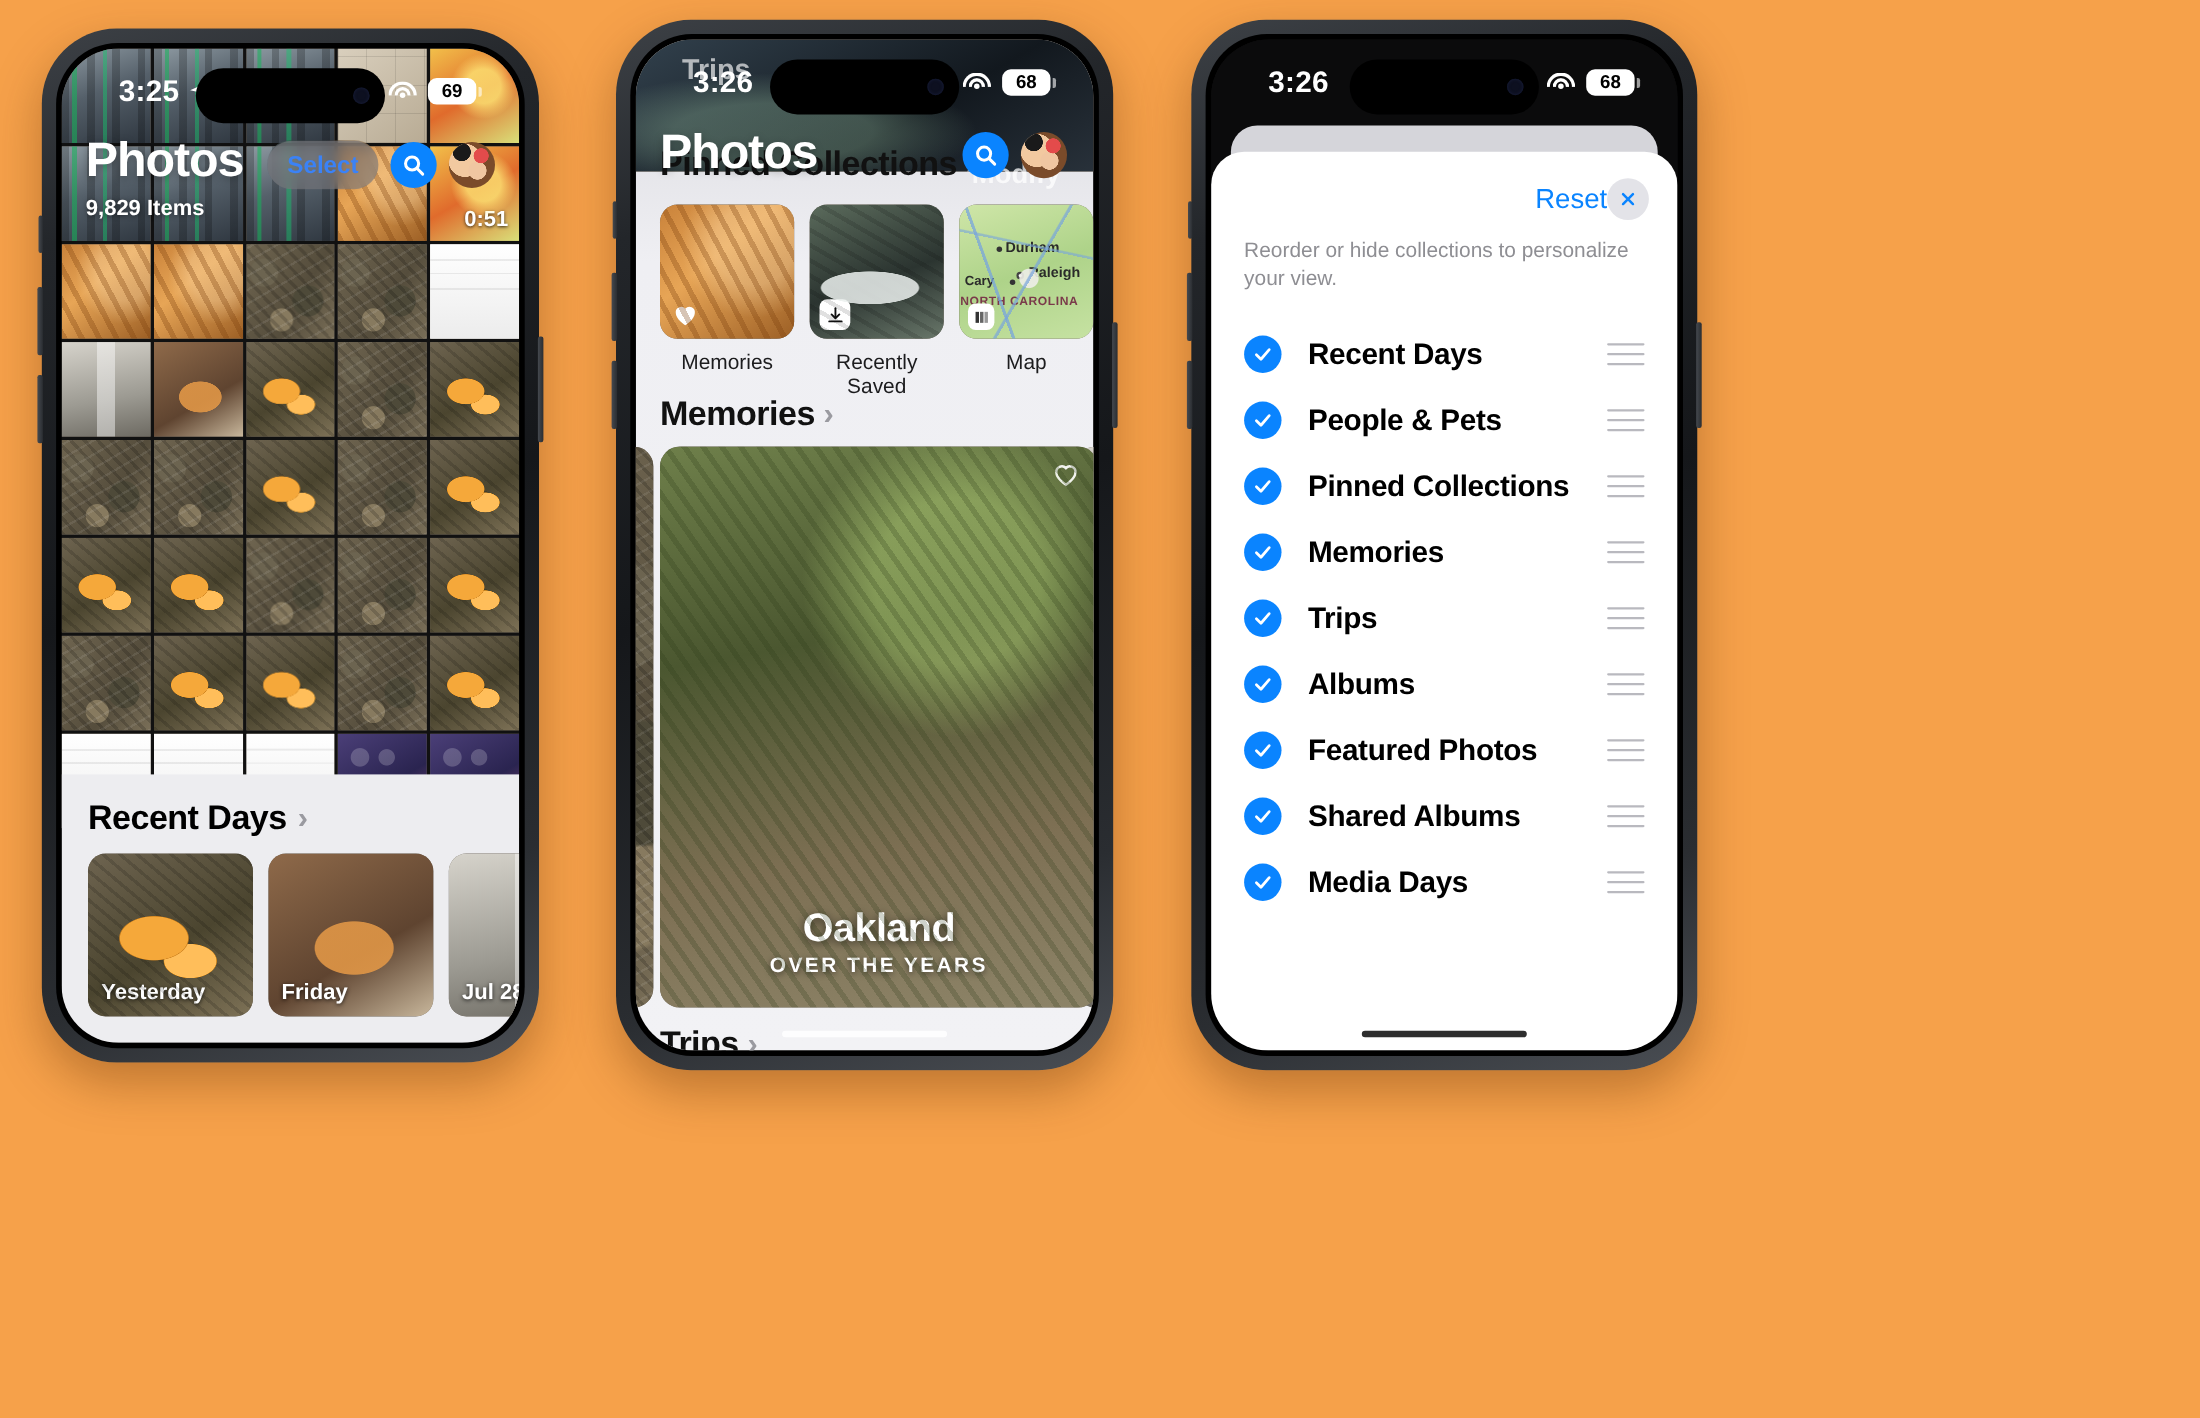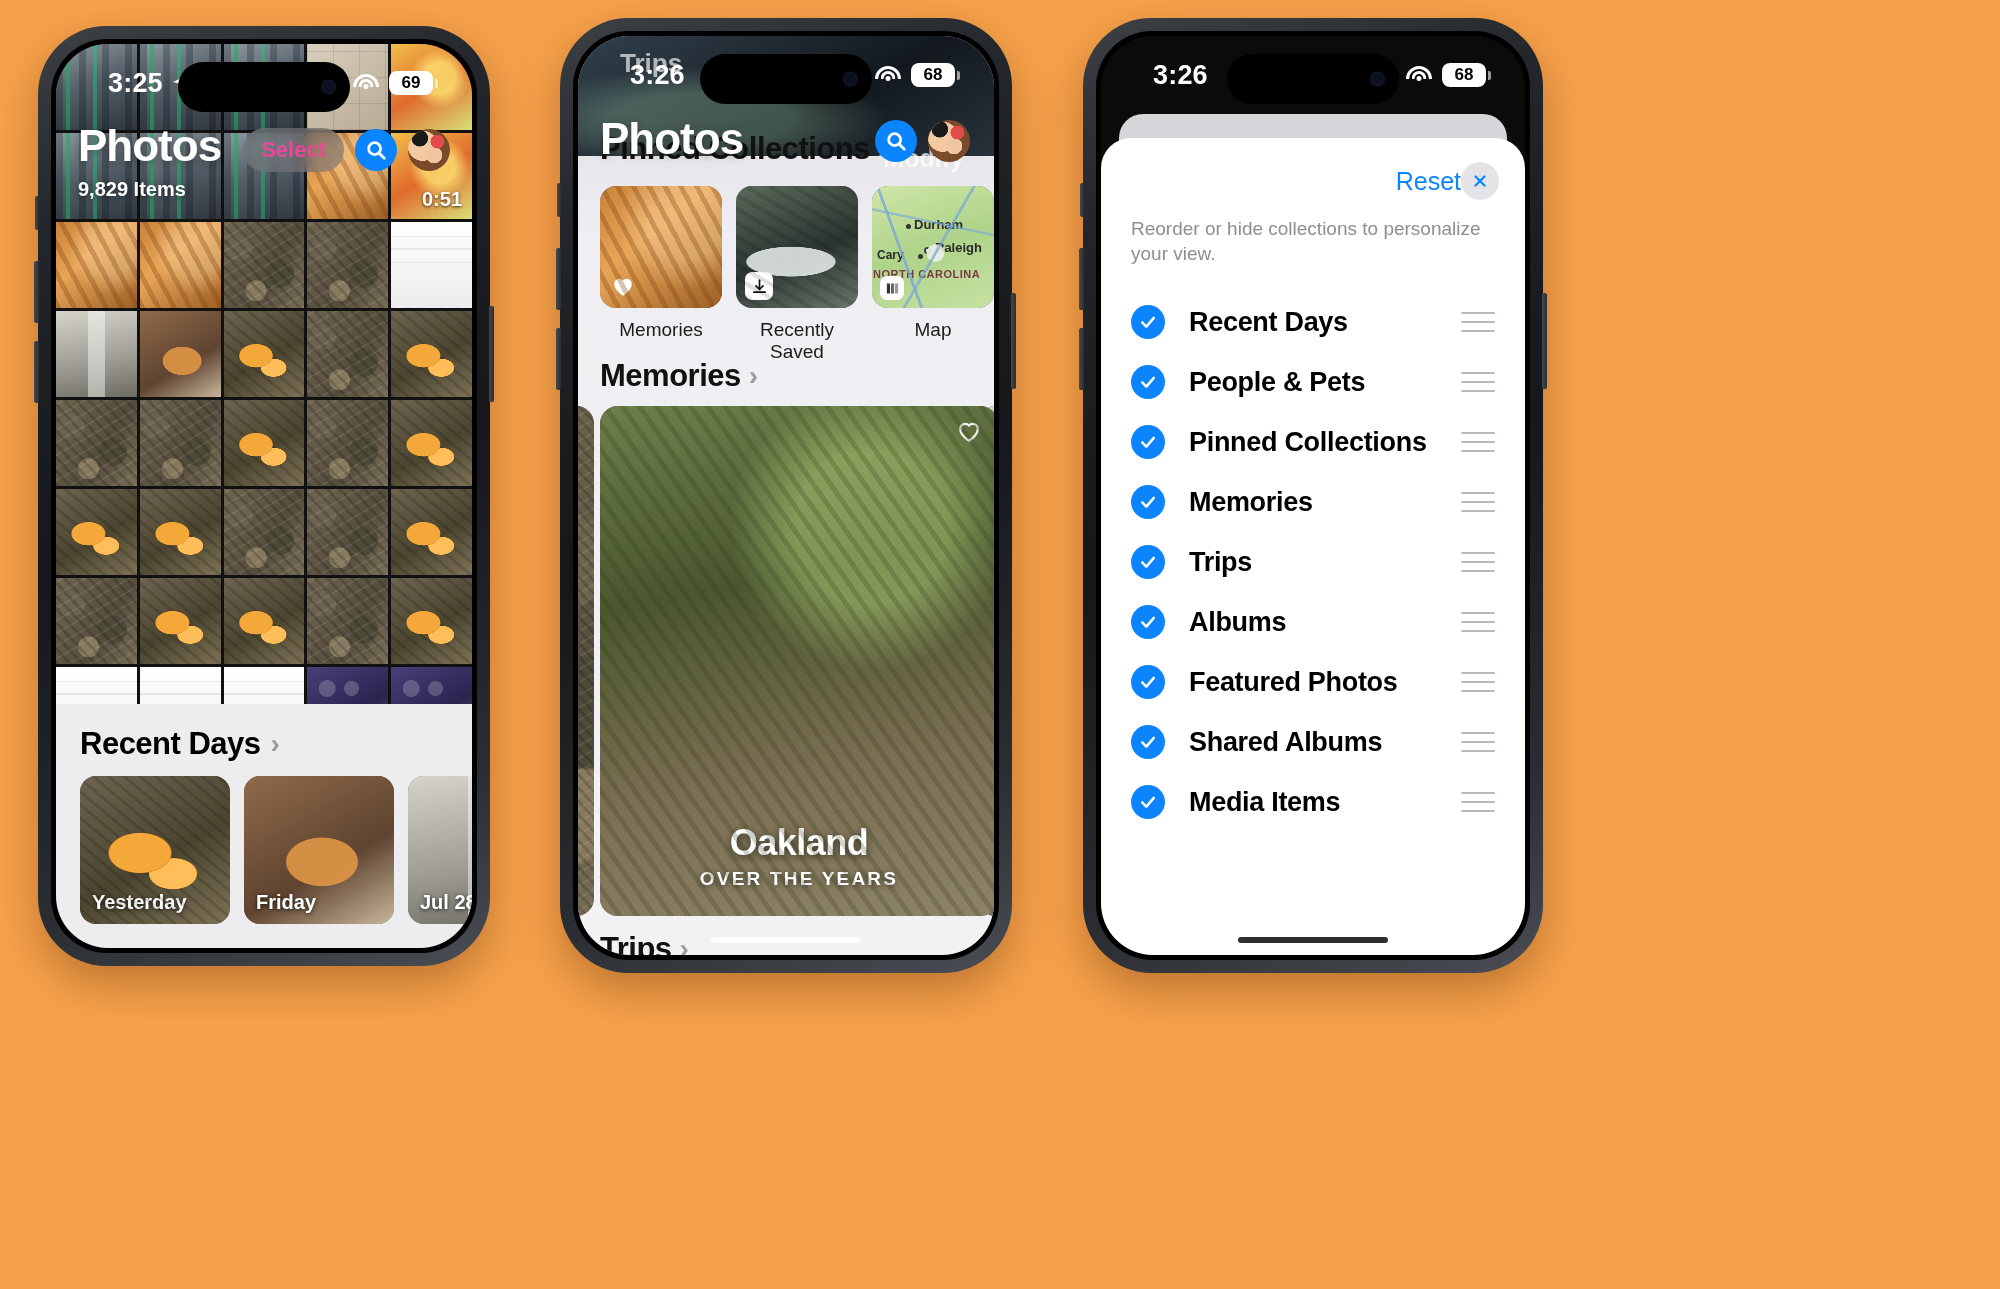--- a/index.html
+++ b/index.html
@@ -137,21 +137,21 @@
   .p1-grid { position: absolute; top: 0; left: 0; right: 0; display: grid; grid-template-columns: repeat(5, 1fr); gap: 3px; }
   .p1-grid .ph { height: 86px; }
   .p1-header {
     position: absolute; top: 80px; left: 0; right: 0; height: 90px; z-index: 30;
     display: flex; align-items: flex-start; justify-content: space-between; padding: 0 22px;
   }
   .p1-title { color: #fff; font-size: 44px; font-weight: 800; letter-spacing: -1px; text-shadow: 0 2px 8px rgba(0,0,0,.35); line-height: 1; }
   .p1-sub { color: #fff; font-size: 20px; font-weight: 600; margin-top: 10px; text-shadow: 0 1px 5px rgba(0,0,0,.5); }
   .hdr-actions { display: flex; align-items: center; gap: 11px; margin-top: 4px; }
   .pill-select {
-    background: rgba(120,120,125,.62); color: #ec4899; font-size: 22px; font-weight: 600;
+    background: rgba(120,120,125,.62); color: #3b82f6; font-size: 22px; font-weight: 600;
     padding: 9px 18px; border-radius: 22px; backdrop-filter: blur(6px);
   }
   .circ-search { width: 42px; height: 42px; border-radius: 50%; background: #0a84ff; display: flex; align-items: center; justify-content: center; }
   .circ-search svg { width: 22px; height: 22px; }
   .avatar { width: 42px; height: 42px; border-radius: 50%; overflow: hidden; background: radial-gradient(circle at 35% 40%, #f2c9a0 0 40%, #7a4b2a 41%); position: relative; }
   .avatar::after { content: ""; position: absolute; inset: 0; background:
       radial-gradient(circle at 28% 22%, #1a1a1a 0 18%, transparent 19%),
       radial-gradient(circle at 70% 30%, #e34b4b 0 16%, transparent 17%),
       radial-gradient(circle at 62% 62%, #f0c6a1 0 22%, transparent 23%); }
 
@@ -631,21 +631,21 @@
                   <i></i>
                   <i></i>
                 </span>
               </div>
               <div class="p3-item">
                 <span class="p3-check">
                   <svg viewBox="0 0 24 24" fill="none" stroke="#fff" stroke-width="3" stroke-linecap="round" stroke-linejoin="round">
                     <path d="M5 12.5 10 17.5 19 7"></path>
                   </svg>
                 </span>
-                <span class="p3-label">Media Items</span>
+                <span class="p3-label">Media Days</span>
                 <span class="p3-handle">
                   <i></i>
                   <i></i>
                   <i></i>
                 </span>
               </div>
             </div>
         </div>
 
         <div class="home-ind dark"></div>

